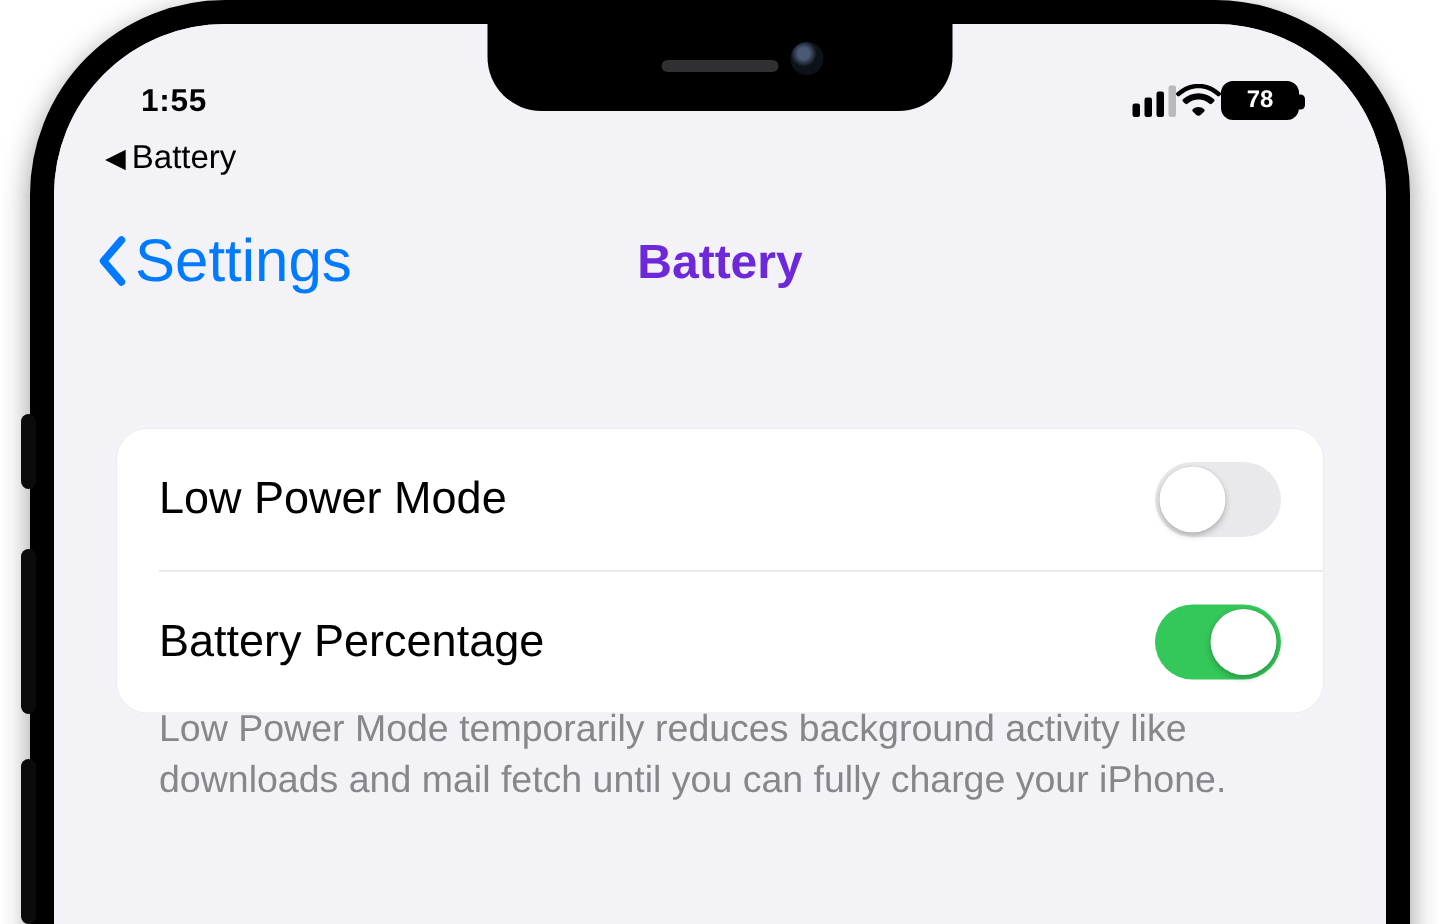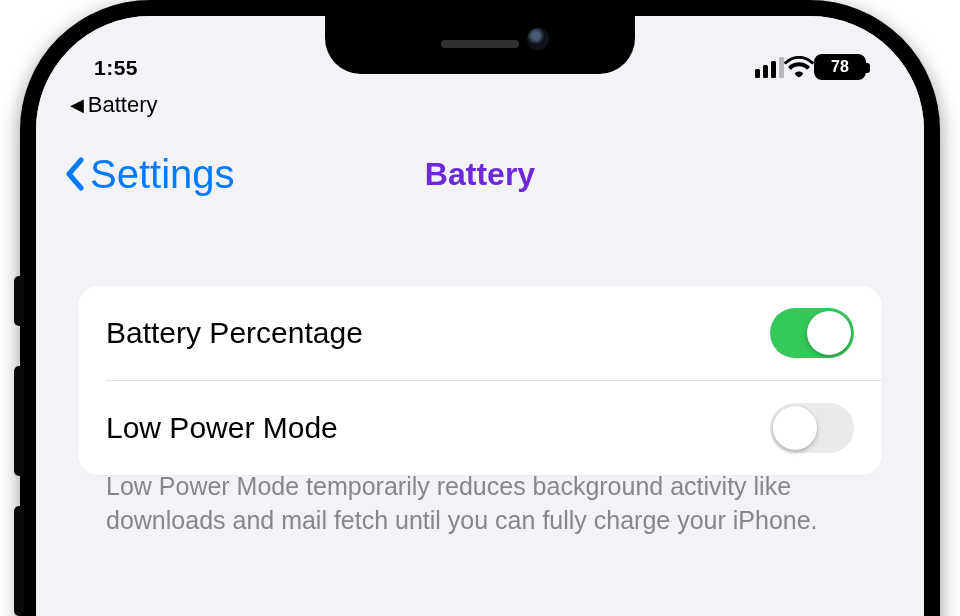--- a/index.html
+++ b/index.html
@@ -106,28 +106,28 @@
               <path d="M17 3 5 17l12 14" fill="none" stroke="#007aff" stroke-width="5" stroke-linecap="round" stroke-linejoin="round"></path>
             </svg>
         </span>
         <span>Settings</span>
       </div>
       <div class="title">Battery</div>
     </div>
 
     <div class="group">
       <div class="row">
-        <div class="lbl">Battery Percentage</div>
-        <div id="sw0" class="sw on">
+        <div class="lbl">Low Power Mode</div>
+        <div id="sw1" class="sw">
             <div class="knob"></div>
           </div>
       </div>
       <div class="row">
-        <div class="lbl">Low Power Mode</div>
-        <div id="sw1" class="sw">
+        <div class="lbl">Battery Percentage</div>
+        <div id="sw0" class="sw on">
             <div class="knob"></div>
           </div>
       </div>
     </div>
 
     <div class="foot">Low Power Mode temporarily reduces background activity like downloads and mail fetch until you can fully charge your iPhone.</div>
   </div>
 </div>
 
 </body></html>

